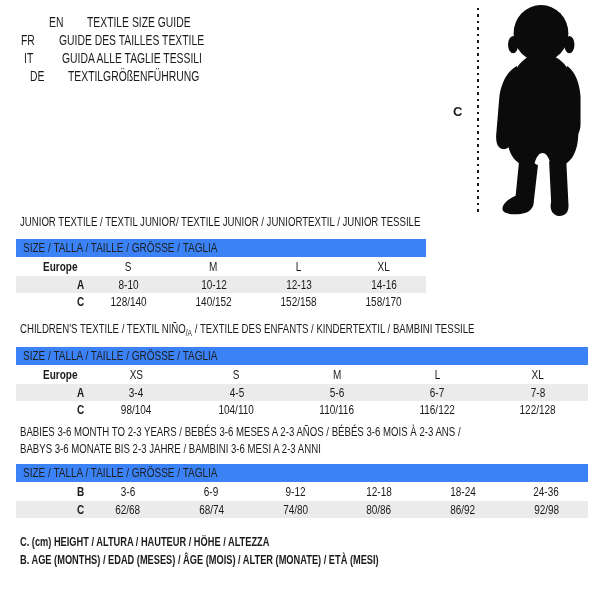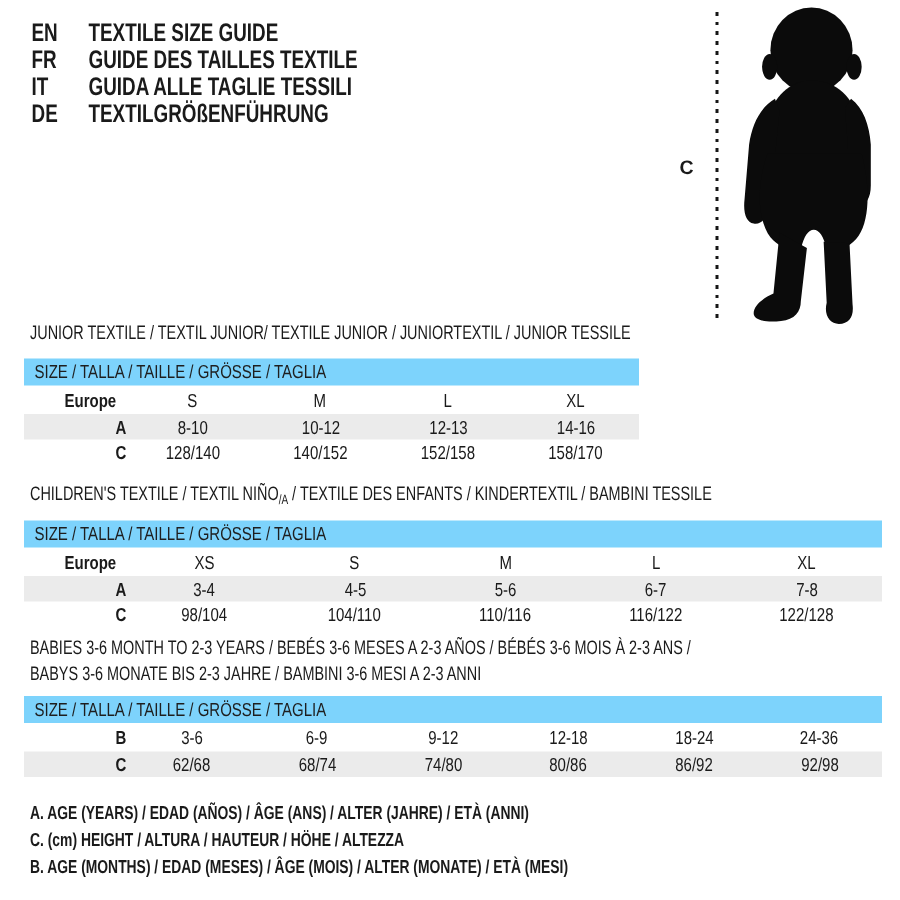--- a/index.html
+++ b/index.html
@@ -12,38 +12,38 @@
   }
   .abs { position: absolute; }
 
   
   .cnd  { display: inline-block; transform: scaleX(0.74); transform-origin: 0 50%; white-space: nowrap; }
   .cndc { display: inline-block; transform: scaleX(0.80); transform-origin: 50% 50%; white-space: nowrap; }
   .cndl { display: inline-block; transform: scaleX(0.80); transform-origin: 0 50%; white-space: nowrap; }
 
   
   .lang-list { left: 21px; top: 13px; }
-  .lang-row { display: flex; height: 18px; align-items: center; font-weight: 700; font-size: 17px; }
+  .lang-row { display: flex; height: 18px; align-items: center; font-weight: 400; font-size: 14px; justify-content: center; }
   .lang-code { width: 38px; }
   
   .measure-line {
     left: 477px; top: 8px; width: 2px; height: 205px;
     background: repeating-linear-gradient(to bottom, #161616 0 2.5px, transparent 2.5px 6.5px);
   }
   .measure-label { left: 453px; top: 104px; font-weight: 700; font-size: 13px; }
   .baby { left: 486px; top: 3px; }
 
   
   .sec-title { font-weight: 400; font-size: 13px; }
   .sub { font-size: 9px; vertical-align: -3px; }
 
   
   .sizetable { left: 16px; }
   .thead {
-    height: 18px; background: #7dd3fc; display: flex; align-items: center;
+    height: 18px; background: #3b82f6; display: flex; align-items: center;
     padding-left: 7px; font-size: 12.5px; color: #1e1e1e;
   }
   .trow { display: grid; height: 17px; align-items: center; font-size: 12.5px; }
   .cols4 { grid-template-columns: 70px repeat(4, 1fr); }
   .cols5 { grid-template-columns: 70px repeat(5, 1fr); }
   .cols6 { grid-template-columns: 70px repeat(6, 1fr); }
   .trow .lbl { padding-left: 7px; text-align: right; font-weight: bold; }
   .trow .cell { text-align: center; }
   .row-alt { background: #ebebeb; }
   .row-first { height: 19px; }
@@ -175,16 +175,15 @@
     <span class="cell"><span class="cndc">62/68</span></span>
     <span class="cell"><span class="cndc">68/74</span></span>
     <span class="cell"><span class="cndc">74/80</span></span>
     <span class="cell"><span class="cndc">80/86</span></span>
     <span class="cell"><span class="cndc">86/92</span></span>
     <span class="cell"><span class="cndc">92/98</span></span>
   </div>
 </div>
 
 <div class="abs notes">
-  <div class="note-line"><span class="cnd">A. AGE (YEARS) / EDAD (AÑOS) / ÂGE (ANS) / ALTER (JAHRE) / ETÀ (ANNI)</span></div>
   <div class="note-line"><span class="cnd">C. (cm) HEIGHT / ALTURA / HAUTEUR / HÖHE / ALTEZZA</span></div>
   <div class="note-line"><span class="cnd">B. AGE (MONTHS) / EDAD (MESES) / ÂGE (MOIS) / ALTER (MONATE) / ETÀ (MESI)</span></div>
 </div>
 
 </body></html>

